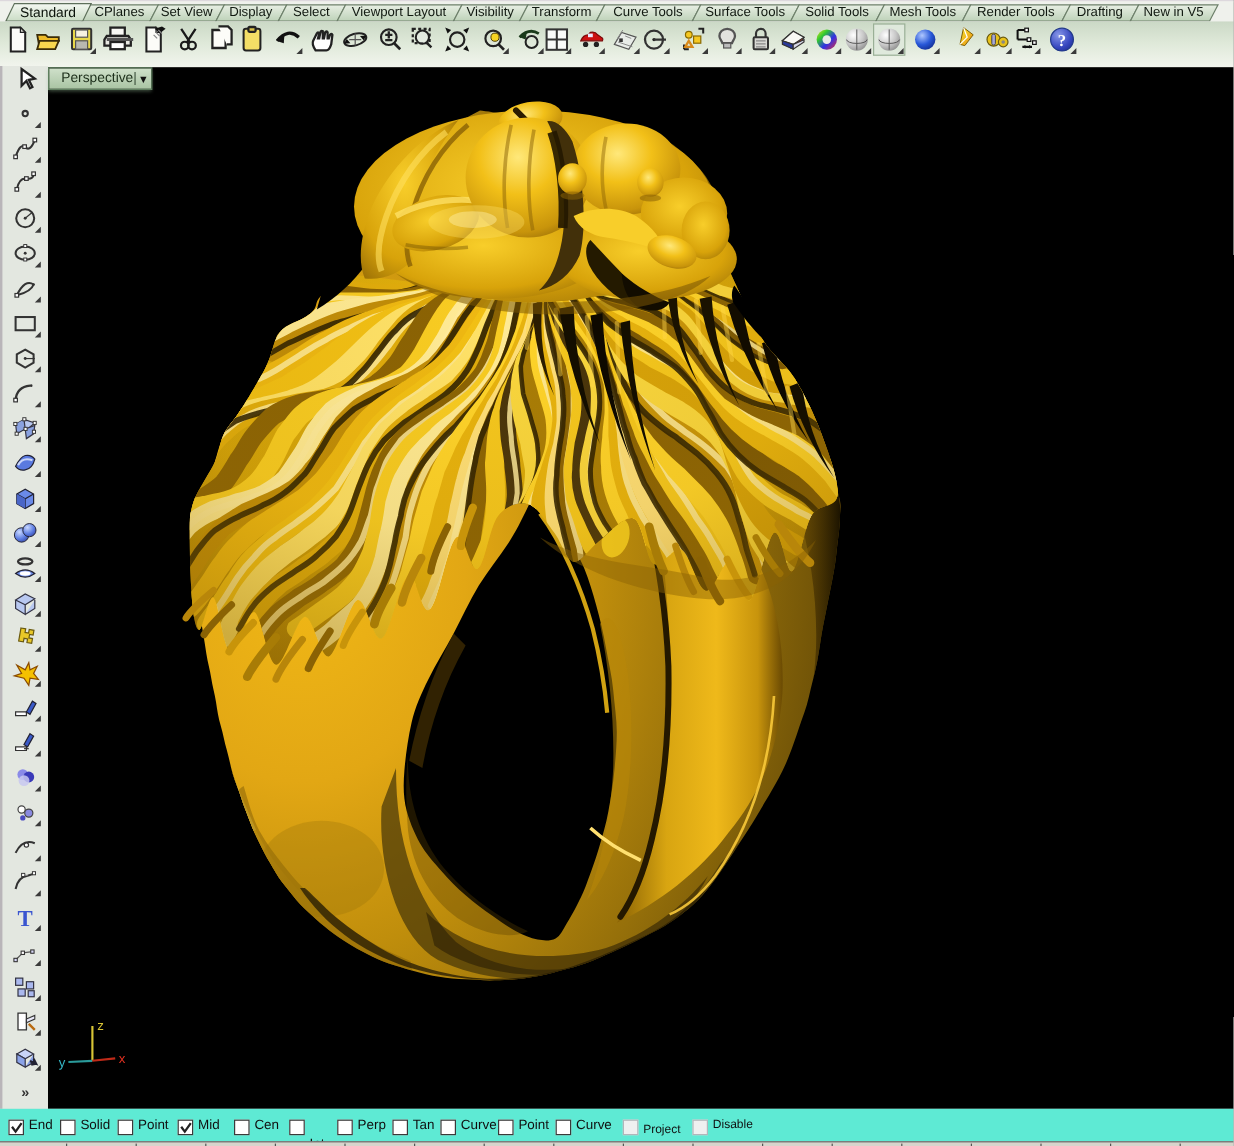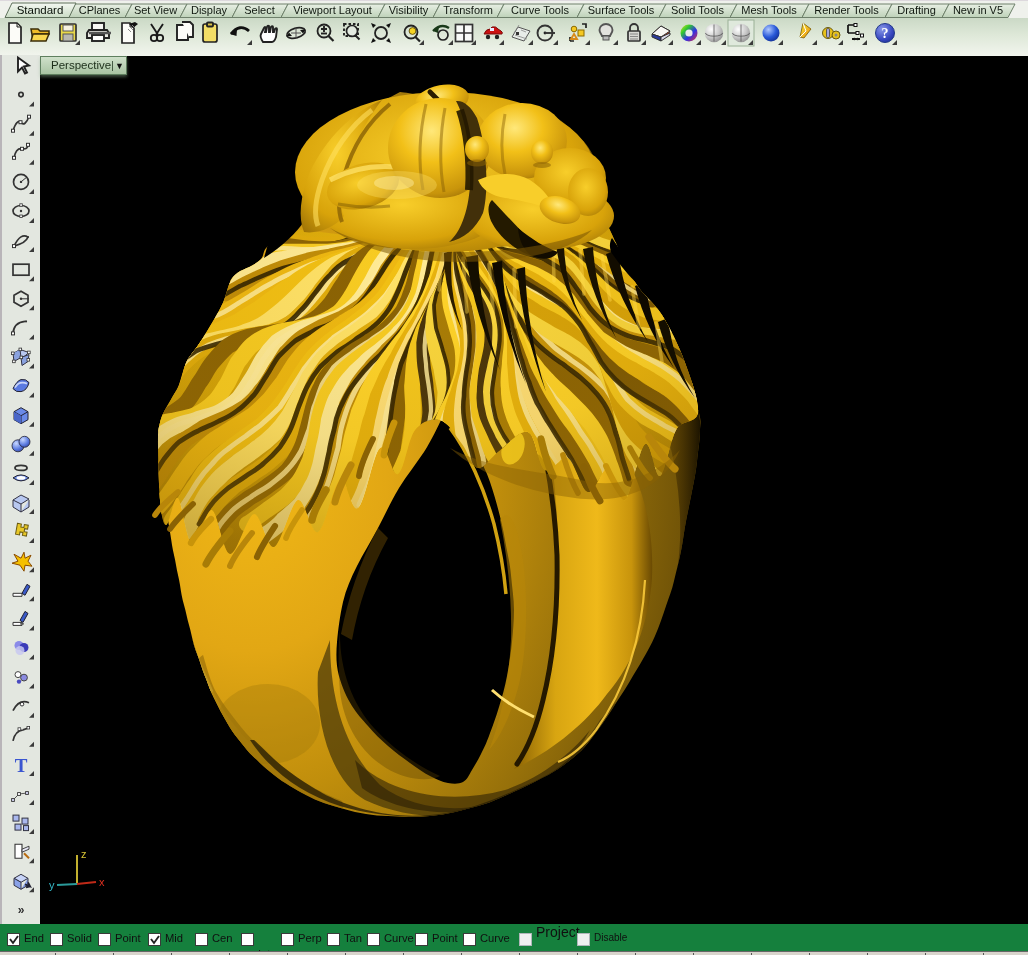--- a/index.html
+++ b/index.html
@@ -693,21 +693,21 @@
     </svg>
 <div style="position:absolute;left:40px;top:56px;width:87px;height:19px;background:linear-gradient(180deg,#cfe0ca,#a9c4a3);border:1px solid #5f7f5f;box-shadow:0 2px 3px rgba(140,175,140,0.45);color:#1c2e1a;font-size:11.5px;line-height:17px;padding-left:10px">Perspective<span style="position:absolute;right:12px;top:0;color:#3a503a">|</span><span style="position:absolute;right:2px;top:1px;font-size:9px;color:#111">▼</span></div>
 <svg width="70" height="50" style="position:absolute;left:45px;top:845px">
       <path d="M32,39 L32,10" stroke="#d8c435" stroke-width="1.8"></path>
       <path d="M32,39 L12,40" stroke="#2a9a9a" stroke-width="1.8"></path>
       <path d="M32,39 L51,37" stroke="#c02a18" stroke-width="1.8"></path>
       <text x="36" y="13" font-size="11" fill="#d8c435">z</text>
       <text x="4" y="44" font-size="11" fill="#35b8c8">y</text>
       <text x="54" y="41" font-size="11" fill="#e03020">x</text>
     </svg>
-<div style="position:absolute;left:0;top:924px;width:1028px;height:27px;background:#15803d">
+<div style="position:absolute;left:0;top:924px;width:1028px;height:27px;background:#5eead4">
       <div style="position:absolute;left:7px;top:9px;width:13px;height:13px;background:#fff;border:1px solid #3a3a3a;box-sizing:border-box">
         <svg width="11" height="11" style="position:absolute;left:0px;top:0px">
           <path d="M2,5 l3,4 5,-7" fill="none" stroke="#222" stroke-width="1.9"></path>
         </svg>
       </div>
       <div style="position:absolute;left:24px;top:8px;font-size:11.2px;color:#101010">End</div>
       <div style="position:absolute;left:50px;top:9px;width:13px;height:13px;background:#fff;border:1px solid #3a3a3a;box-sizing:border-box"></div>
       <div style="position:absolute;left:67px;top:8px;font-size:11.2px;color:#101010">Solid</div>
       <div style="position:absolute;left:98px;top:9px;width:13px;height:13px;background:#fff;border:1px solid #3a3a3a;box-sizing:border-box"></div>
       <div style="position:absolute;left:115px;top:8px;font-size:11.2px;color:#101010">Point</div>
@@ -725,21 +725,21 @@
       <div style="position:absolute;left:298px;top:8px;font-size:11.2px;color:#101010">Perp</div>
       <div style="position:absolute;left:327px;top:9px;width:13px;height:13px;background:#fff;border:1px solid #3a3a3a;box-sizing:border-box"></div>
       <div style="position:absolute;left:344px;top:8px;font-size:11.2px;color:#101010">Tan</div>
       <div style="position:absolute;left:367px;top:9px;width:13px;height:13px;background:#fff;border:1px solid #3a3a3a;box-sizing:border-box"></div>
       <div style="position:absolute;left:384px;top:8px;font-size:11.2px;color:#101010">Curve</div>
       <div style="position:absolute;left:415px;top:9px;width:13px;height:13px;background:#fff;border:1px solid #3a3a3a;box-sizing:border-box"></div>
       <div style="position:absolute;left:432px;top:8px;font-size:11.2px;color:#101010">Point</div>
       <div style="position:absolute;left:463px;top:9px;width:13px;height:13px;background:#fff;border:1px solid #3a3a3a;box-sizing:border-box"></div>
       <div style="position:absolute;left:480px;top:8px;font-size:11.2px;color:#101010">Curve</div>
       <div style="position:absolute;left:519px;top:9px;width:13px;height:13px;background:#eef0f0;border:1px solid #b0b6ba;box-sizing:border-box"></div>
-      <div style="position:absolute;left:536px;top:0;font-size:14px;color:#101010">Project</div>
+      <div style="position:absolute;left:536px;top:12px;font-size:10px;color:#101010">Project</div>
       <div style="position:absolute;left:577px;top:9px;width:13px;height:13px;background:#eef0f0;border:1px solid #b0b6ba;box-sizing:border-box"></div>
       <div style="position:absolute;left:594px;top:8px;font-size:10px;color:#101010">Disable</div>
     </div>
 <div style="position:absolute;left:0;top:951px;width:1028px;height:4px;background:#d8d4cc;border-top:1px solid #666">
       <div style="position:absolute;left:55px;top:1px;width:1px;height:4px;background:#555"></div>
       <div style="position:absolute;left:113px;top:1px;width:1px;height:4px;background:#555"></div>
       <div style="position:absolute;left:171px;top:1px;width:1px;height:4px;background:#555"></div>
       <div style="position:absolute;left:229px;top:1px;width:1px;height:4px;background:#555"></div>
       <div style="position:absolute;left:287px;top:1px;width:1px;height:4px;background:#555"></div>
       <div style="position:absolute;left:345px;top:1px;width:1px;height:4px;background:#555"></div>

